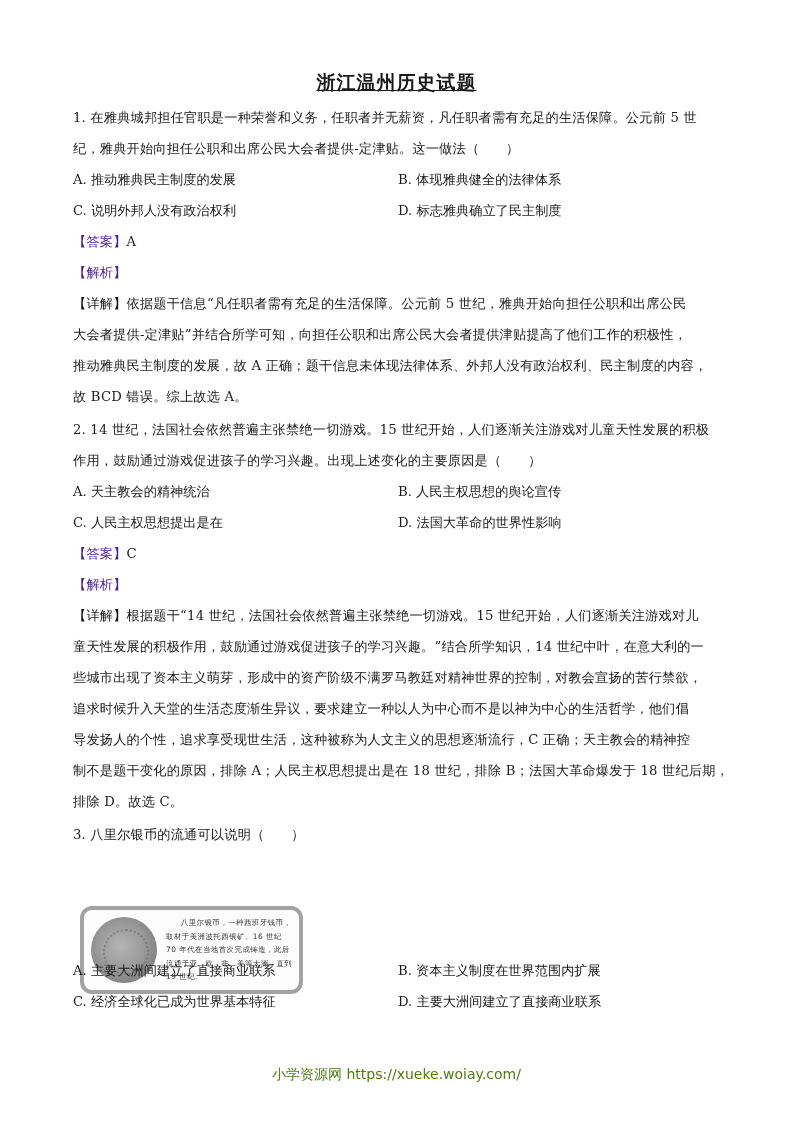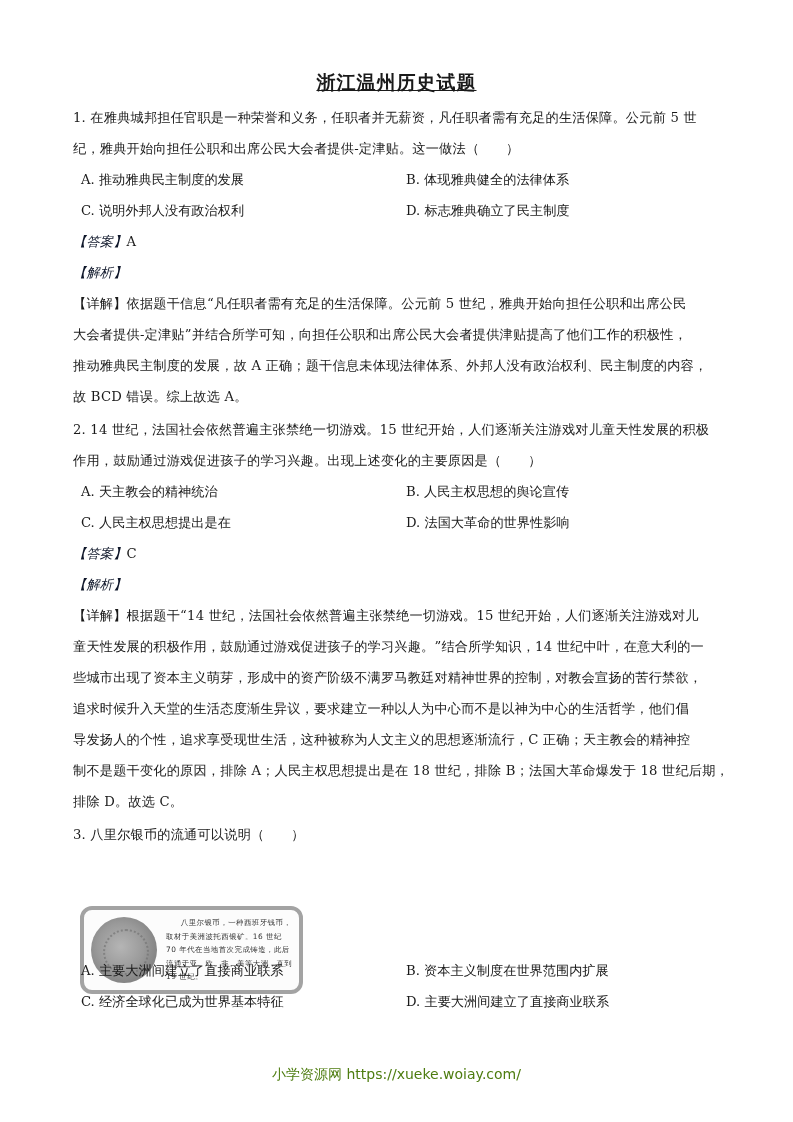--- a/index.html
+++ b/index.html
@@ -14,24 +14,24 @@
     text-align: center; font-size: 19px; font-weight: bold;
     font-family: "DejaVu Sans", "Liberation Sans", sans-serif;
     letter-spacing: 1px;
     text-decoration: underline;
   }
   .line {
     position: absolute; left: 73px; width: 680px;
     font-size: 13.2px; line-height: 18px; white-space: nowrap;
     letter-spacing: 0.2px;
   }
-  .opt { position: absolute; font-size: 13.2px; line-height: 18px; white-space: nowrap; margin-left: 8px; }
+  .opt { position: absolute; font-size: 13.2px; line-height: 18px; white-space: nowrap; }
   .opt-left { left: 73px; }
   .opt-right { left: 398px; text-align: center; }
-  .tag { color: #0f172a; font-style: italic; }
+  .tag { color: #4c1d95; }
   .figure {
     position: absolute; left: 80px; top: 862px; width: 215px; height: 80px;
     border: 4px solid #a3a3a3; border-radius: 12px; background: #fcfcfc; margin-top: 44px;
   }
   .coin {
     position: absolute; left: 7px; top: 7px; width: 66px; height: 66px; border-radius: 50%;
     background: radial-gradient(circle at 45% 45%, #b5b5b5 0%, #9a9a9a 45%, #7d7d7d 80%, #6a6a6a 100%);
   }
   .coin-inner {
     position: absolute; left: 12px; top: 12px; width: 42px; height: 42px; border-radius: 50%;

